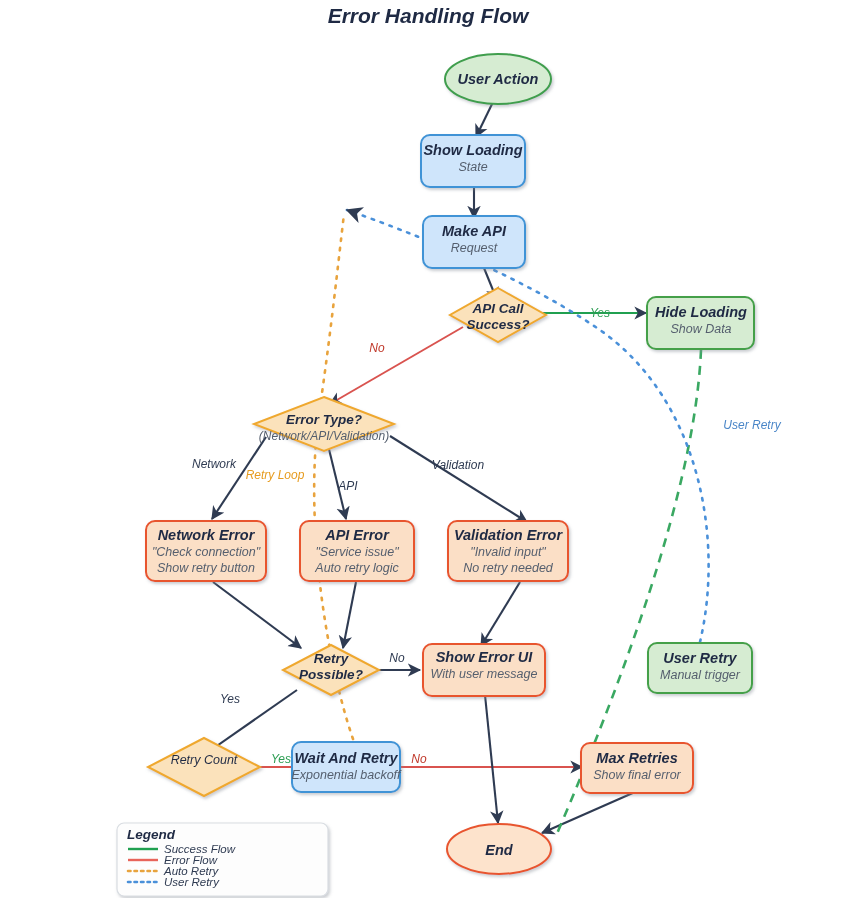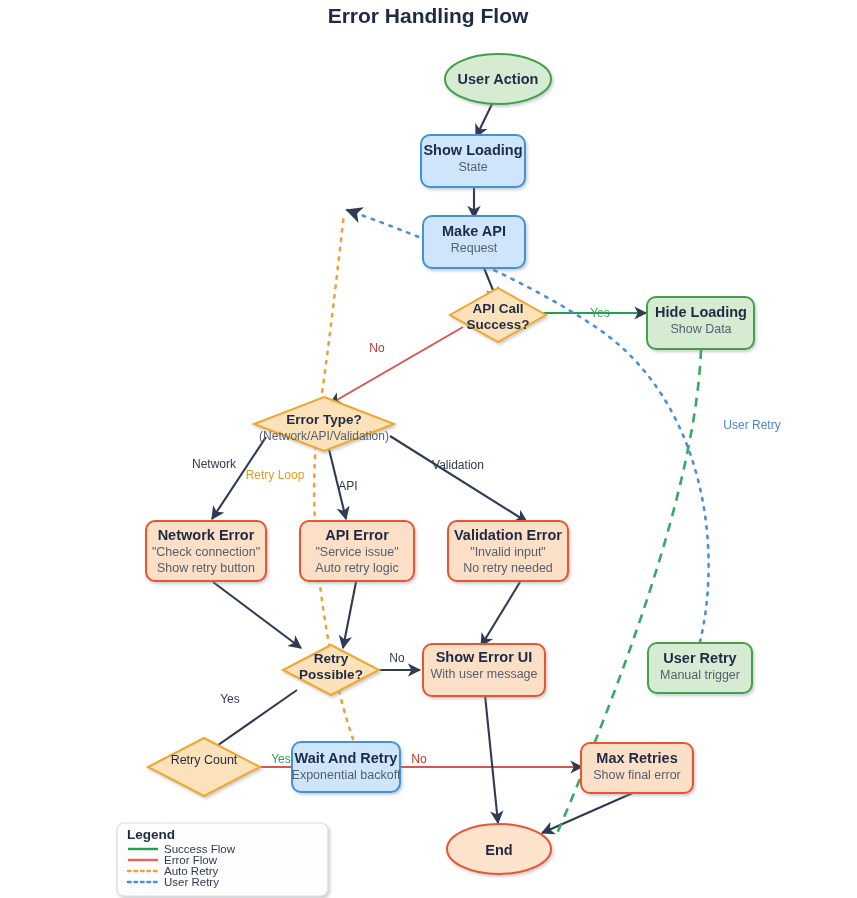--- a/index.html
+++ b/index.html
@@ -13,20 +13,21 @@
     height: 898px;
     font-family: "Liberation Sans", sans-serif;
     overflow: hidden;
     position: relative;
   }
   #diagram-root {
     position: absolute;
     inset: 0;
     width: 857px;
     height: 898px;
+    font-style: italic;
   }
   svg#flowchart {
     display: block;
     width: 857px;
     height: 898px;
   }
   .chart-title {
     font-family: "Liberation Sans", sans-serif;
     font-size: 21px;
     font-weight: bold;

